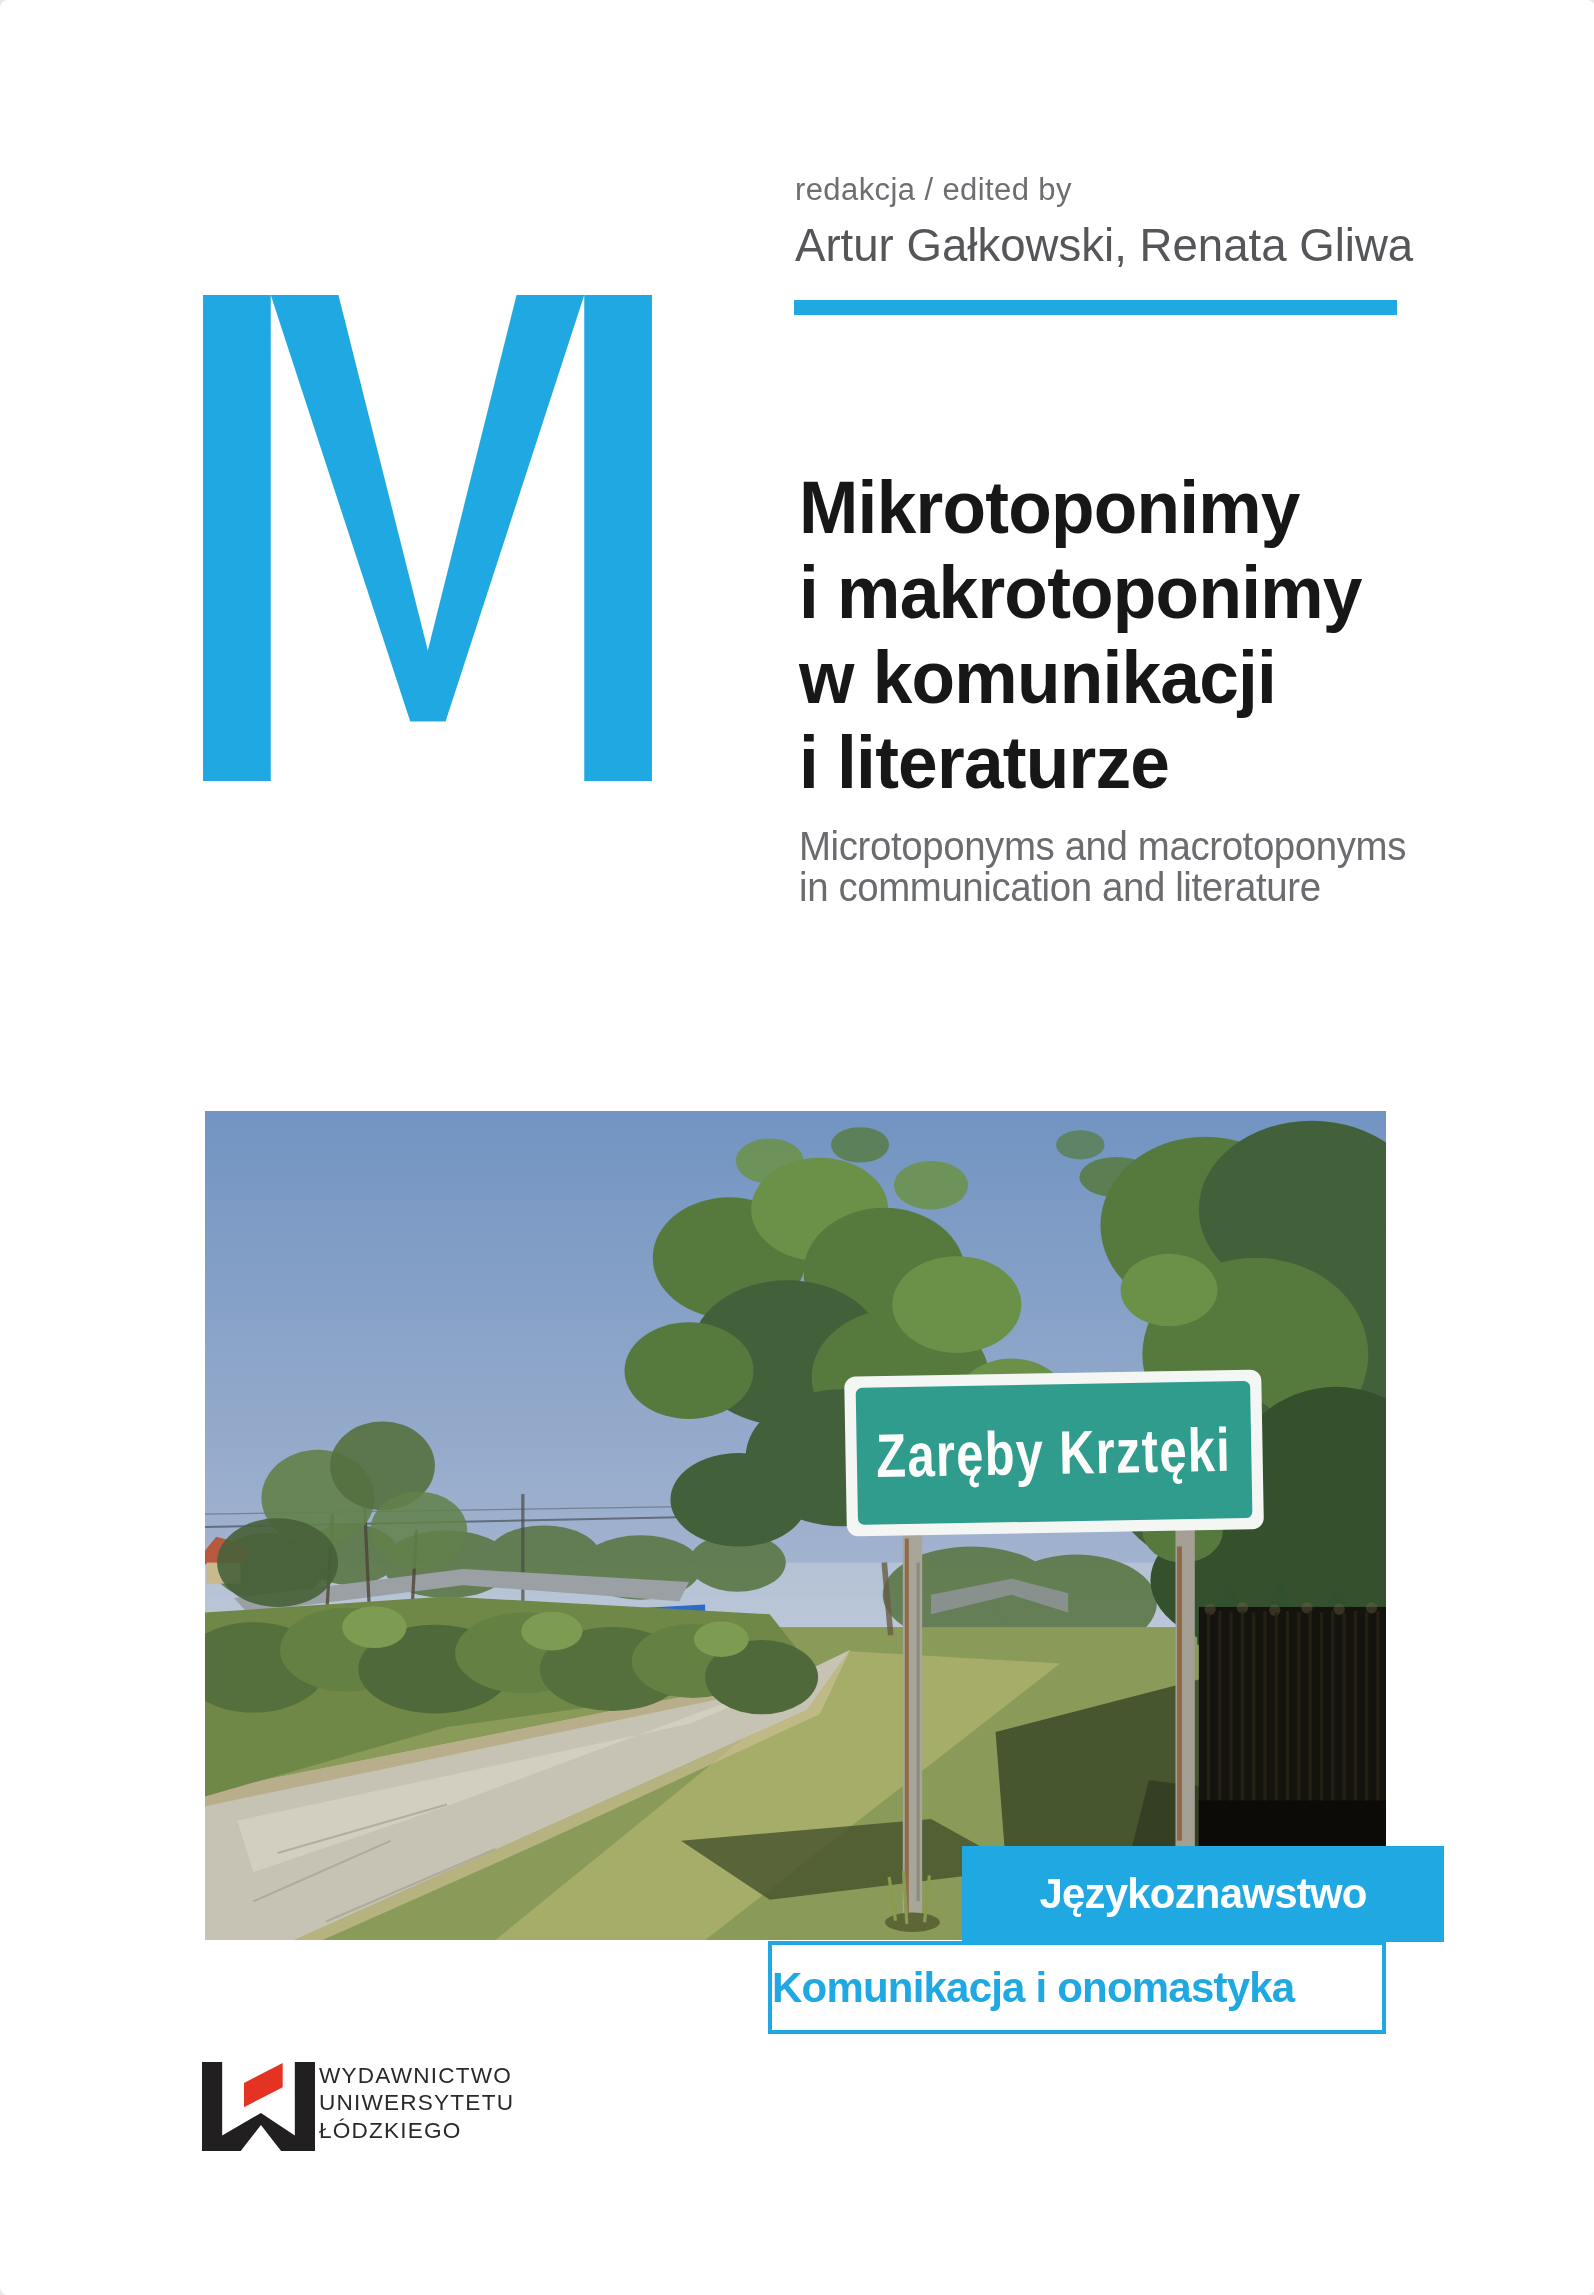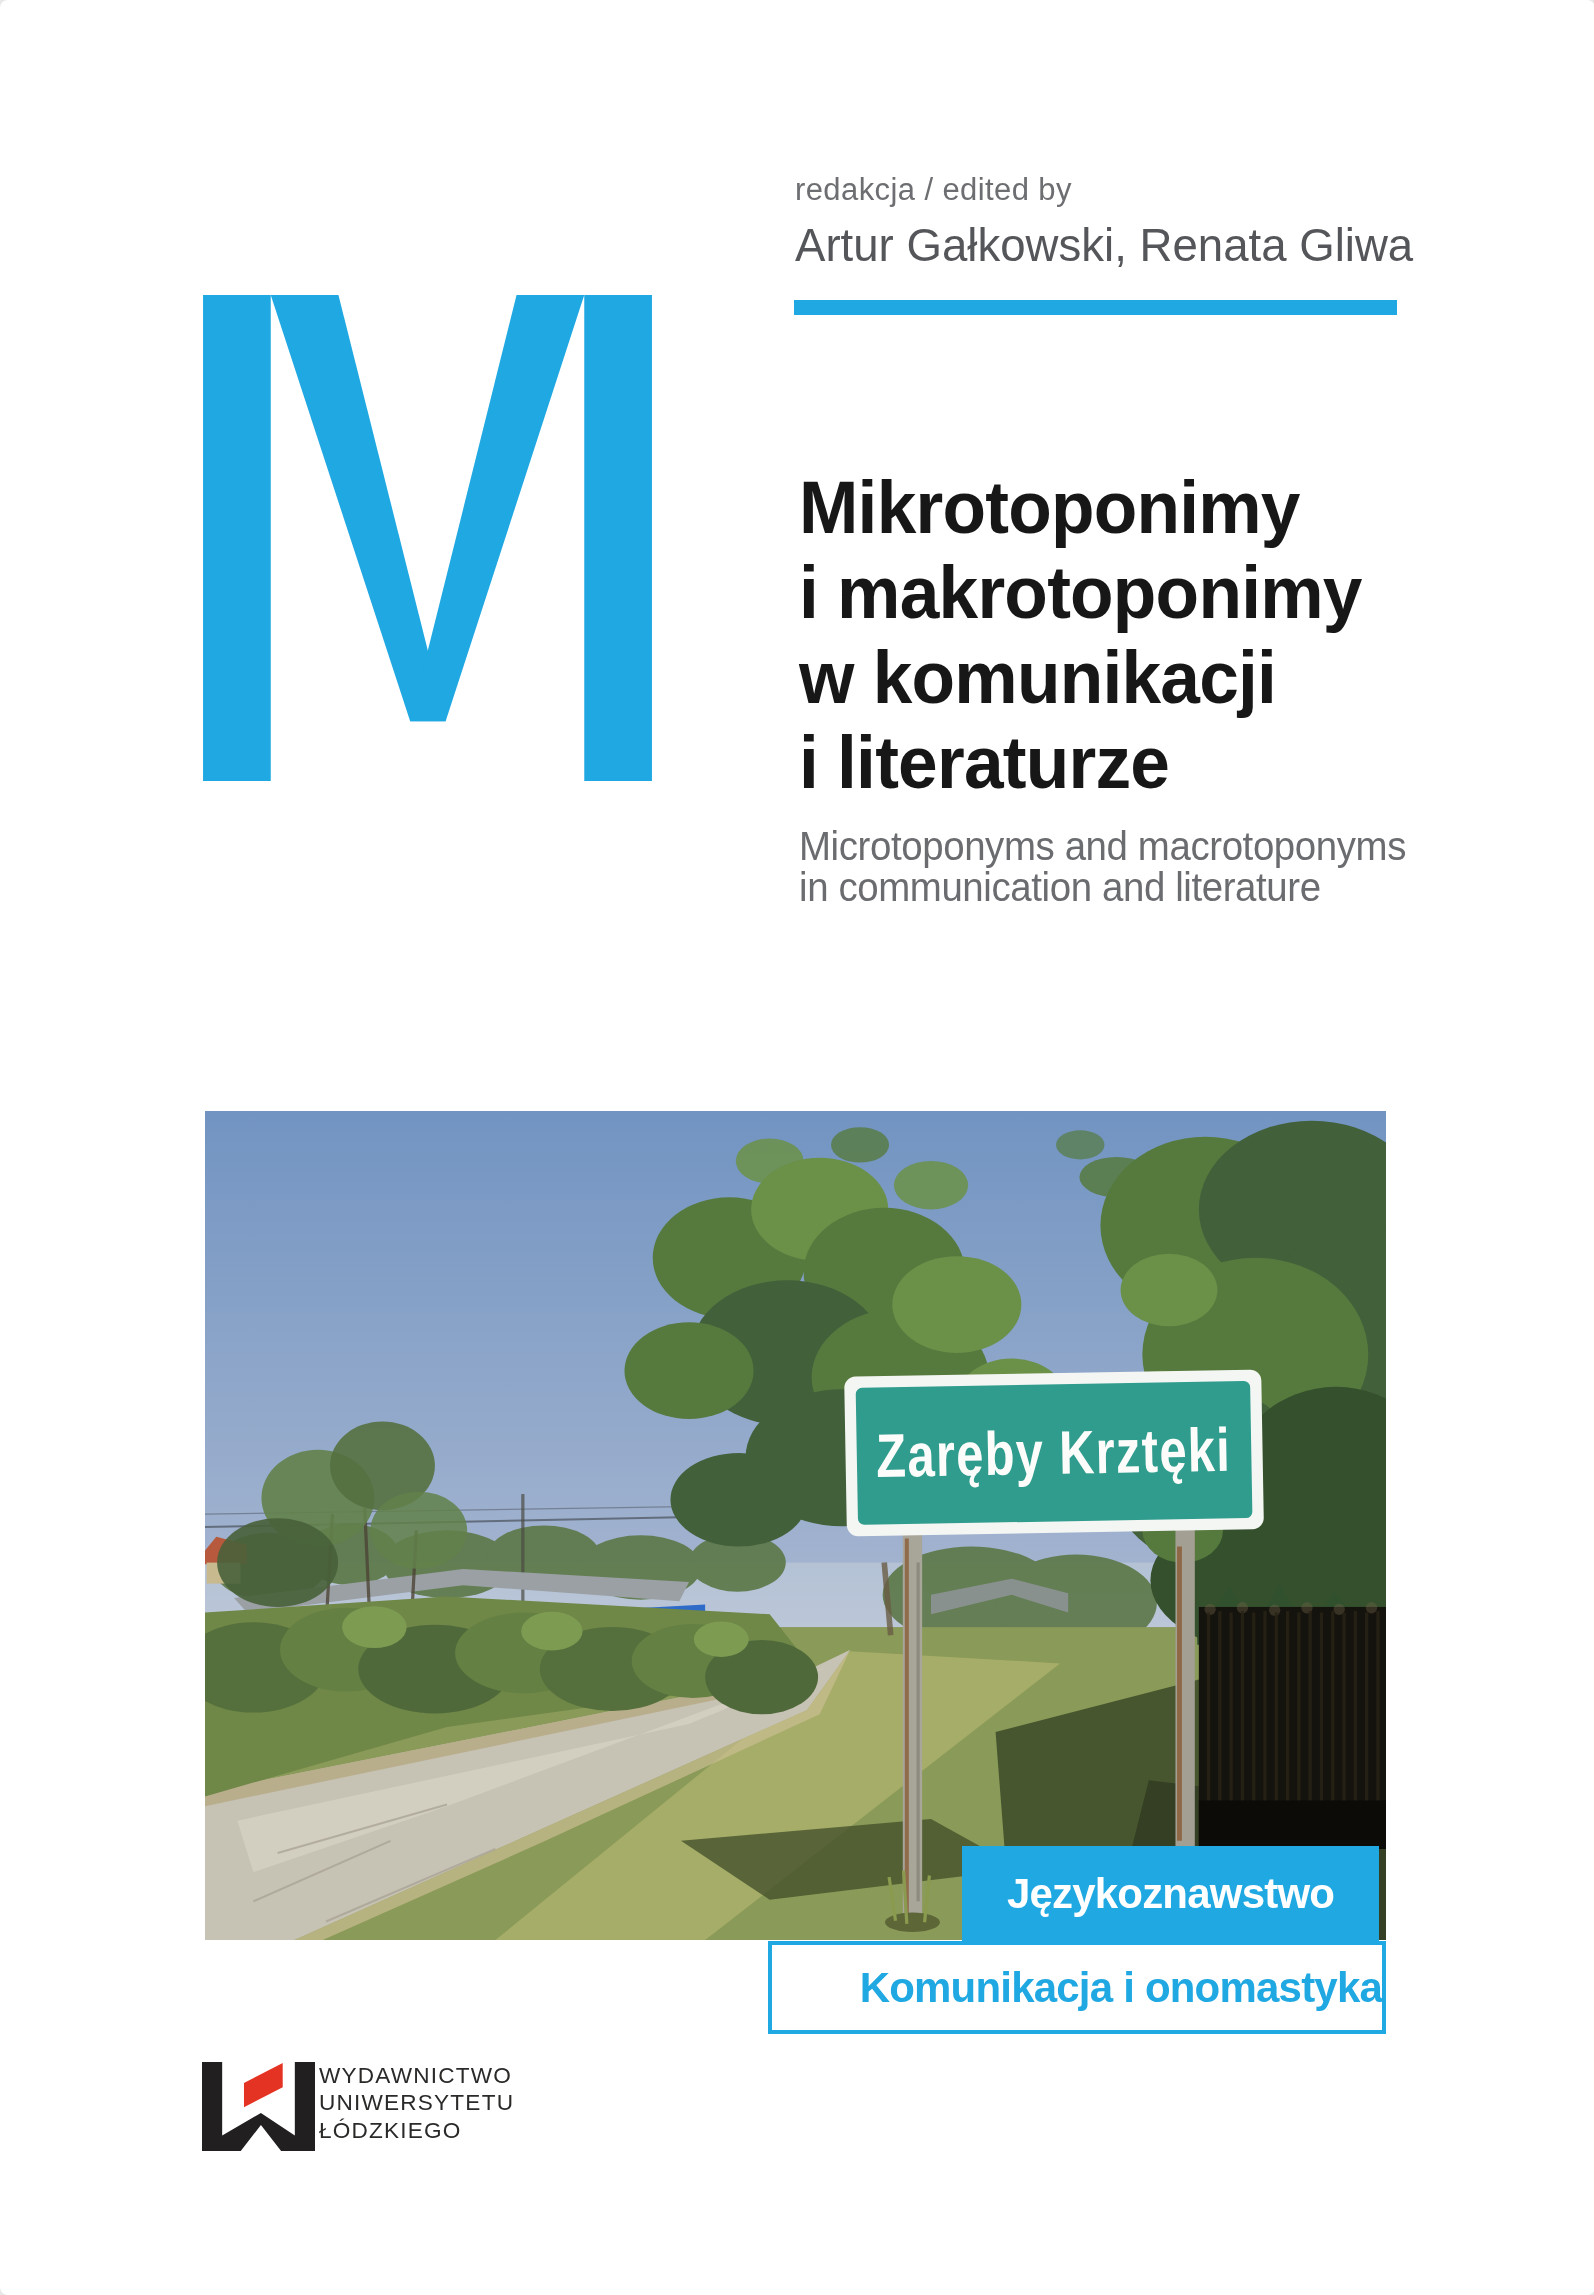--- a/index.html
+++ b/index.html
@@ -15,25 +15,25 @@
   
   .initial{left:203px;top:295px;width:449px;height:486px;}
   
   .title{left:799px;top:465px;font-size:75px;line-height:85px;font-weight:bold;color:#171717;
          transform:scaleX(.95);transform-origin:left top;white-space:nowrap;letter-spacing:-0.8px;}
   .subtitle{left:799px;top:826px;font-size:40px;line-height:41px;color:#6a6c6f;
          transform:scaleX(.96);transform-origin:left top;white-space:nowrap;letter-spacing:-0.4px;}
   
   .photo{left:205px;top:1111px;width:1181px;height:829px;}
   
-  .banner-blue{left:962px;top:1846px;width:417px;height:96px;background:var(--accent);
+  .banner-blue{left:962px;top:1846px;width:482px;height:96px;background:var(--accent);
      display:flex;align-items:center;justify-content:center;}
   .banner-blue span{color:#ffffff;font-size:42px;font-weight:bold;letter-spacing:-0.8px;}
   .banner-white{left:768px;top:1941px;width:618px;height:93px;background:#ffffff;
-     border:4px solid var(--accent);box-sizing:border-box;display:flex;align-items:center;justify-content:flex-end;}
+     border:4px solid var(--accent);box-sizing:border-box;display:flex;align-items:center;justify-content:flex-start;}
   .banner-white span{color:var(--accent);font-size:42px;font-weight:bold;letter-spacing:-0.8px;}
   
   .press-logo{left:202px;top:2062px;width:113px;height:89px;}
   .press-name{left:319px;top:2062px;font-size:22.6px;line-height:27.4px;color:#2b2a29;letter-spacing:1.2px;}
 </style>
 </head>
 <body>
 
 <div class="page">
 

